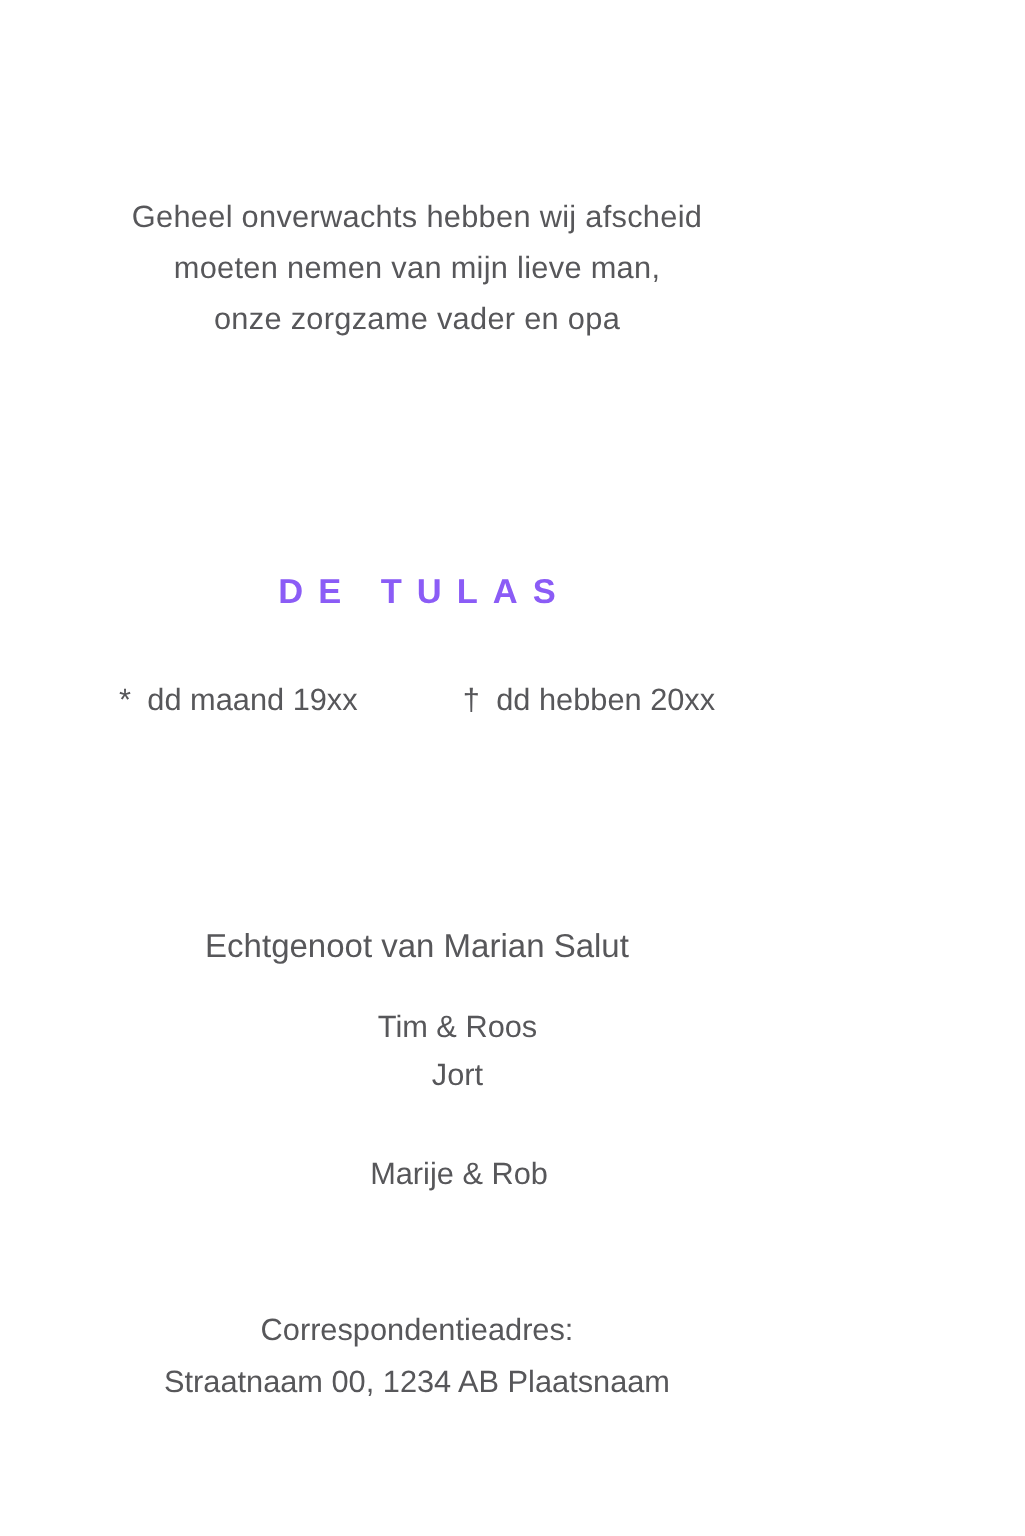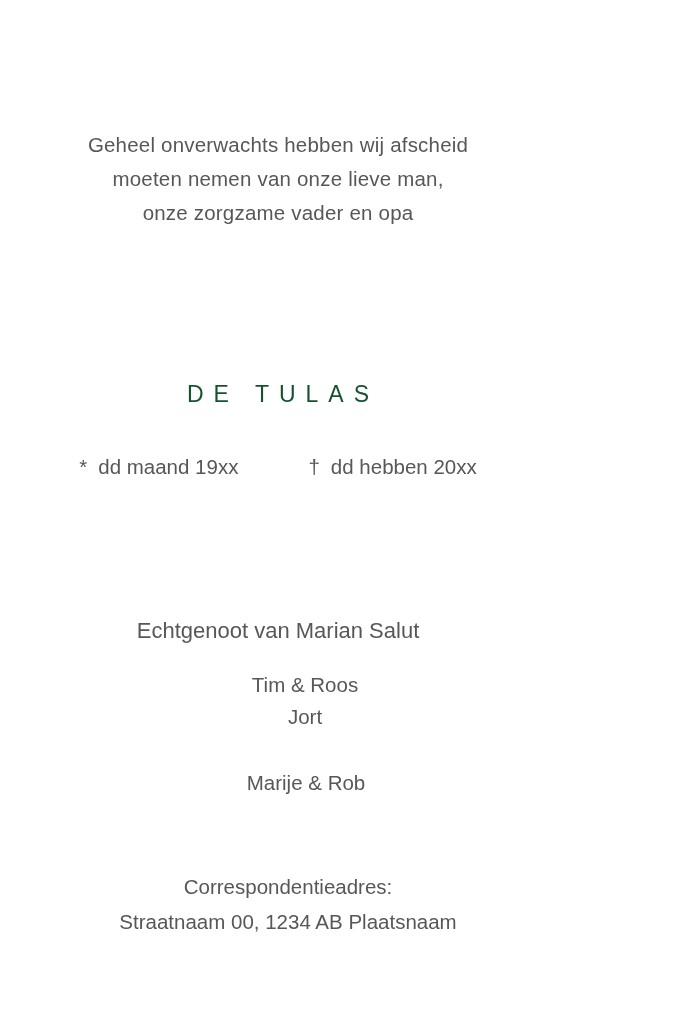--- a/index.html
+++ b/index.html
@@ -74,36 +74,35 @@
     font-size: 20.5px;
     line-height: 26px;
     font-weight: 300;
     padding-left: 28px;
   }
   .address {
     top: 869px;
     font-size: 20.5px;
     line-height: 35px;
     font-weight: 300;
-    padding-left: 10px;
   }
 </style>
 </head>
 <body>
 
 <div class="card">
 
   <div class="centered intro">
     <div>Geheel onverwachts hebben wij afscheid</div>
-    <div>moeten nemen van onze lieve man,</div>
+    <div>moeten nemen van mijn lieve man,</div>
     <div>onze zorgzame vader en opa</div>
   </div>
 
 
-  <div class="centered surname" style="color: #14532d;">DE TULAS</div>
+  <div class="centered surname" style="color: #8b5cf6; font-weight: bold;">DE TULAS</div>
 
   <div class="centered dates">
     <span class="date-group"><span class="date-symbol">*</span><span>dd maand 19xx</span></span>
     <span class="date-group"><span class="date-symbol">†</span><span>dd hebben 20xx</span></span>
   </div>
 
   <div class="centered spouse">Echtgenoot van Marian Salut</div>
 
   <div class="centered family-1">
     <div>Tim &amp; Roos</div>

